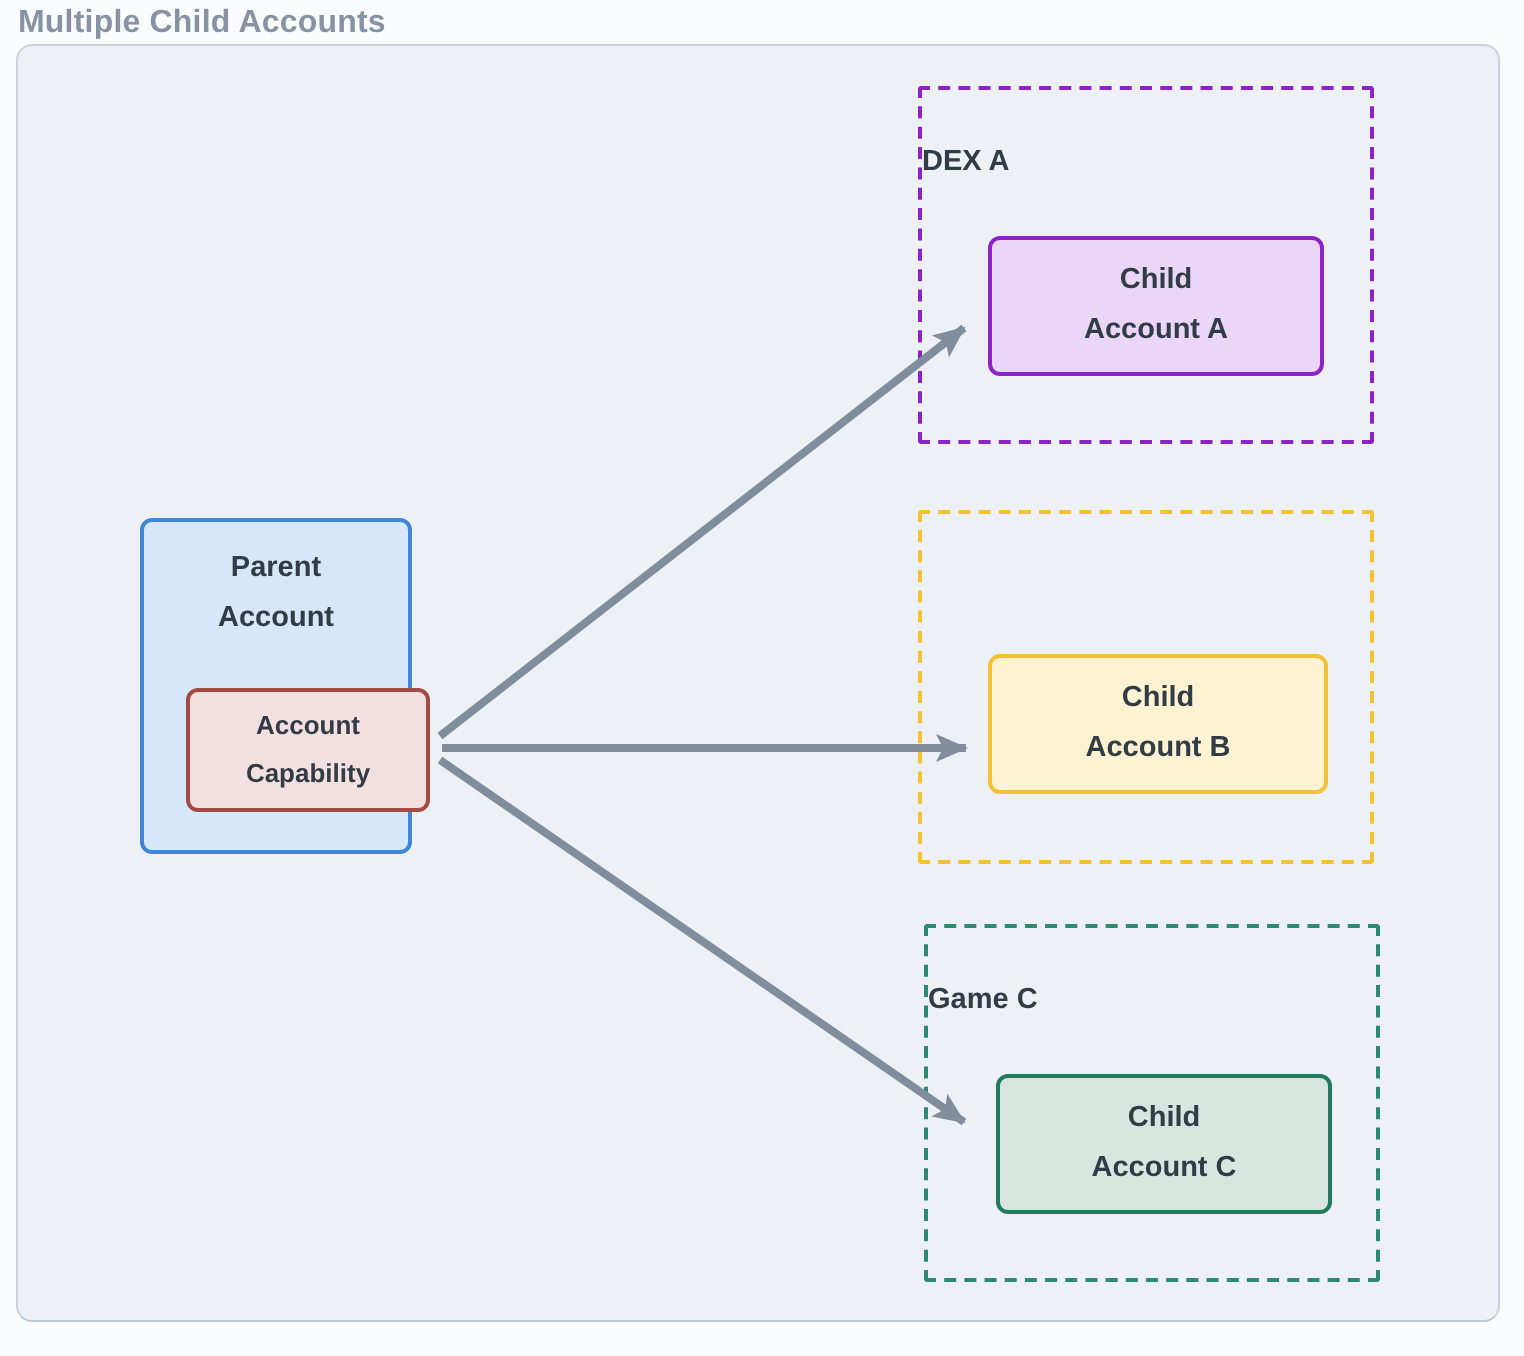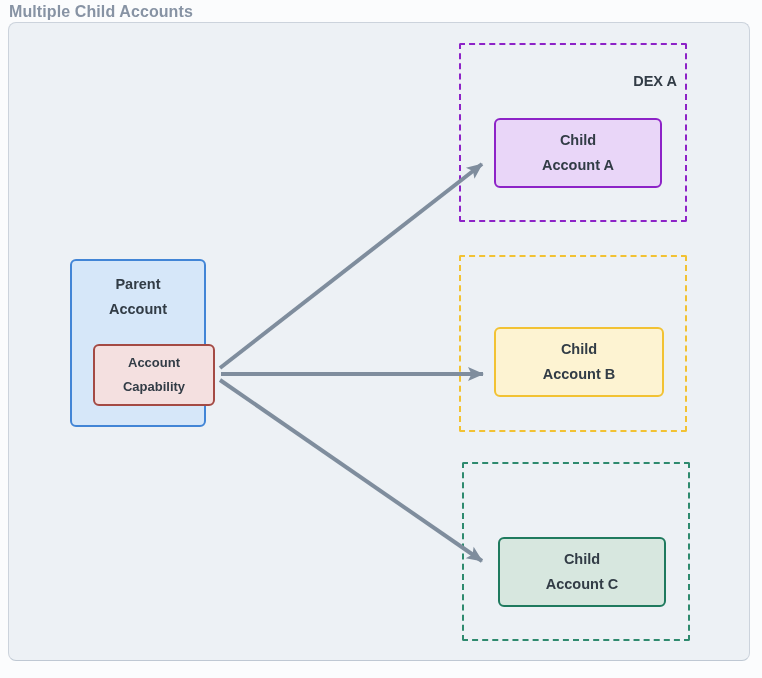--- a/index.html
+++ b/index.html
@@ -86,21 +86,21 @@
     border-width: 2px;
     border-style: dashed;
     border-radius: 2px;
     box-sizing: border-box;
   }
   .env-label {
     position: absolute;
     left: 0;
     right: 8px;
     top: 24px;
-    text-align: right;
+    text-align: left;
   }
   .child-box {
     position: absolute;
     height: 70px;
     border-radius: 6px;
     border-width: 2px;
     border-style: solid;
     box-sizing: border-box;
     display: flex;
     align-items: center;
@@ -167,20 +167,21 @@
   </div>
 
   <div class="env env-defi">
     <div class="child-box child-b">
       <div class="node-text">Child
 Account B</div>
     </div>
   </div>
 
   <div class="env env-game">
+    <div class="env-label node-text">Game C</div>
     <div class="child-box child-c">
       <div class="node-text">Child
 Account C</div>
     </div>
   </div>
 
   <svg class="arrows" viewBox="0 0 762 678" xmlns="http://www.w3.org/2000/svg">
     <defs>
       <marker id="arrowhead" viewBox="0 0 18 16" refX="16" refY="8" markerWidth="18" markerHeight="16" markerUnits="userSpaceOnUse" orient="auto">
         <path d="M1,1 L17,8 L1,15 L4.5,8 Z"></path>

